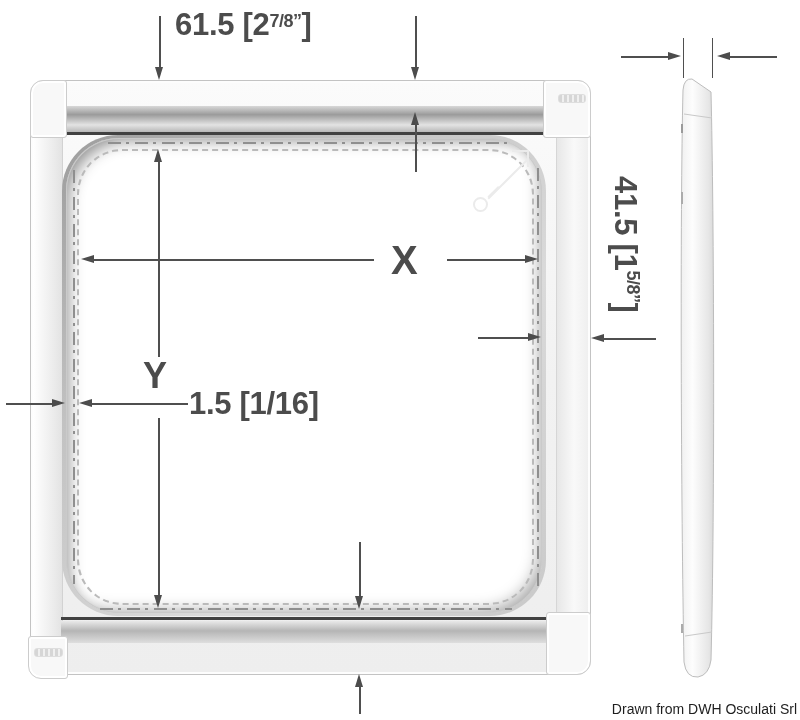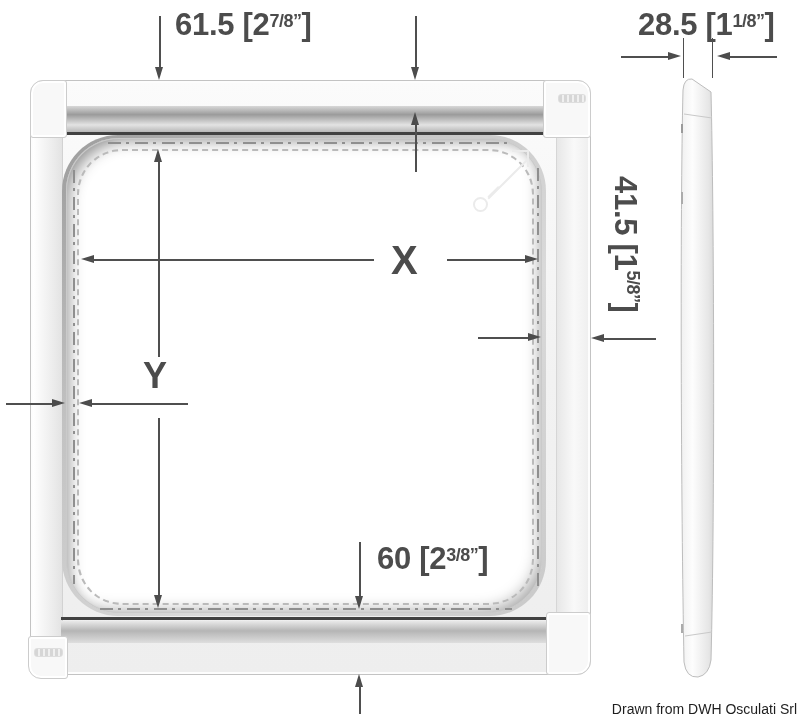--- a/index.html
+++ b/index.html
@@ -124,21 +124,20 @@
 
   <div class="abs dim" style="left:175px;top:8px;"><span>61.5 [2</span><sup>7/8”</sup><span>]</span></div>
   <div class="abs ln" style="left:159px;top:16px;width:2px;height:53px;"></div>
   <div class="abs ah ah-d" style="left:155px;top:67px;"></div>
 
   <div class="abs ln" style="left:415px;top:16px;width:2px;height:53px;"></div>
   <div class="abs ah ah-d" style="left:411px;top:67px;"></div>
   <div class="abs ah ah-u" style="left:411px;top:109px;"></div>
   <div class="abs ln" style="left:415px;top:121px;width:2px;height:51px;"></div>
 
-  <div class="abs dim" style="left:638px;top:8px;"><span>28.5 [1</span><sup>1/8”</sup><span>]</span></div>
   <div class="abs ln" style="left:621px;top:56px;width:47px;height:2px;"></div>
   <div class="abs ah ah-r" style="left:668px;top:52px;"></div>
   <div class="abs ah ah-l" style="left:714px;top:52px;"></div>
   <div class="abs ln" style="left:727px;top:56px;width:50px;height:2px;"></div>
   <div class="abs ln" style="left:683px;top:38px;width:1px;height:40px;"></div>
   <div class="abs ln" style="left:712px;top:38px;width:1px;height:40px;"></div>
 
   <div class="abs dim dim-vert" style="left:608px;top:176px;"><span>41.5 [1</span><sup>5/8”</sup><span>]</span></div>
   <div class="abs ln" style="left:478px;top:337px;width:50px;height:2px;"></div>
   <div class="abs ah ah-r" style="left:528px;top:333px;"></div>
@@ -150,26 +149,26 @@
   <div class="abs ln" style="left:90px;top:259px;width:284px;height:2px;"></div>
   <div class="abs ln" style="left:447px;top:259px;width:79px;height:2px;"></div>
   <div class="abs ah ah-r" style="left:525px;top:255px;"></div>
 
   <div class="abs dim dim-y" style="left:143px;top:356px;">Y</div>
   <div class="abs ah ah-u" style="left:154px;top:146px;"></div>
   <div class="abs ln" style="left:158px;top:159px;width:2px;height:198px;"></div>
   <div class="abs ln" style="left:158px;top:418px;width:2px;height:178px;"></div>
   <div class="abs ah ah-d" style="left:154px;top:595px;"></div>
 
+  <div class="abs dim" style="left:189px;top:387px;"><span>1.5 [1/16]</span><sup></sup><span></span></div>
   <div class="abs ln" style="left:6px;top:403px;width:46px;height:2px;"></div>
   <div class="abs ah ah-r" style="left:52px;top:399px;"></div>
   <div class="abs ah ah-l" style="left:76px;top:399px;"></div>
   <div class="abs ln" style="left:89px;top:403px;width:99px;height:2px;"></div>
 
-  <div class="abs dim" style="left:377px;top:542px;"><span>60 [2</span><sup>3/8”</sup><span>]</span></div>
   <div class="abs ln" style="left:359px;top:542px;width:2px;height:54px;"></div>
   <div class="abs ah ah-d" style="left:355px;top:596px;"></div>
   <div class="abs ah ah-u" style="left:355px;top:671px;"></div>
   <div class="abs ln" style="left:359px;top:684px;width:2px;height:30px;"></div>
 
   <div class="abs dim credit" style="right:3px;top:702px;">Drawn from DWH Osculati Srl</div>
 
 </div>
 
 </body></html>

